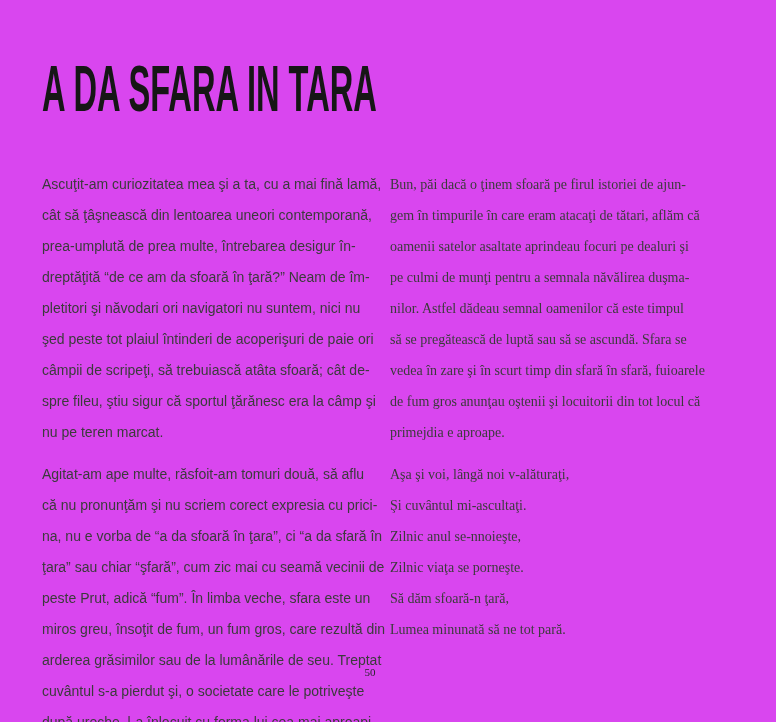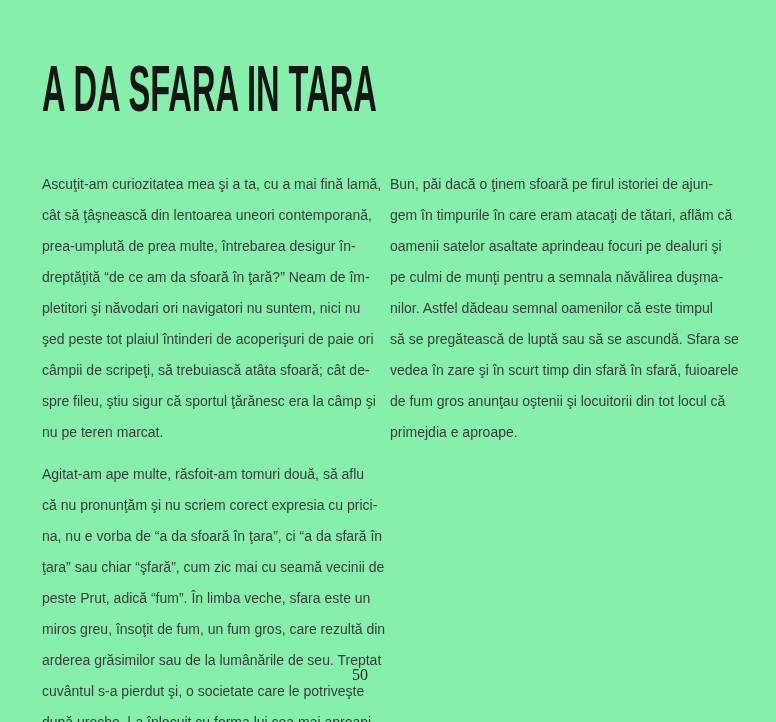--- a/index.html
+++ b/index.html
@@ -4,21 +4,21 @@
 <style>
   html, body {
     margin: 0;
     padding: 0;
     background: #ffffff;
   }
   .page {
     position: relative;
     width: 776px;
     height: 722px;
-    background: #86efac;
+    background: #d946ef;
     overflow: hidden;
     font-family: "Liberation Sans", sans-serif;
   }
   .title {
     position: absolute;
     left: 42px;
     top: 57px;
     margin: 0;
     font-family: "Liberation Sans", sans-serif;
     font-size: 64px;
@@ -31,37 +31,37 @@
     white-space: nowrap;
   }
   .column {
     position: absolute;
     top: 169px;
     color: #3b3b3b;
     font-size: 14px;
     line-height: 31px;
   }
   .column-left  { left: 42px; }
-  .column-right { left: 390px; }
+  .column-right { left: 390px; font-family: Liberation Serif, serif; }
   .para {
     margin: 0 0 11px 0;
     white-space: pre;      
   }
   .poem {
     margin: 0;
     white-space: pre;
   }
   .page-number {
     position: absolute;
     left: 352px;
     top: 666px;
     width: 36px;
-    text-align: left;
+    text-align: center;
     font-family: "Liberation Serif", serif;
-    font-size: 16px;
+    font-size: 11px;
     color: #26262b;
   }
 </style>
 </head>
 <body>
 
 <div class="page">
 
   <h1 class="title">A DA SFARA IN TARA</h1>
 
@@ -91,17 +91,23 @@
   <div class="column column-right">
     <p class="para">Bun, păi dacă o ţinem sfoară pe firul istoriei de ajun-
 gem în timpurile în care eram atacaţi de tătari, aflăm că
 oamenii satelor asaltate aprindeau focuri pe dealuri şi
 pe culmi de munţi pentru a semnala năvălirea duşma-
 nilor. Astfel dădeau semnal oamenilor că este timpul
 să se pregătească de luptă sau să se ascundă. Sfara se
 vedea în zare şi în scurt timp din sfară în sfară, fuioarele
 de fum gros anunţau oştenii şi locuitorii din tot locul că
 primejdia e aproape.</p>
+    <p class="poem">Aşa şi voi, lângă noi v-alăturaţi,
+Şi cuvântul mi-ascultaţi.
+Zilnic anul se-nnoieşte,
+Zilnic viaţa se porneşte.
+Să dăm sfoară-n ţară,
+Lumea minunată să ne tot pară.</p>
   </div>
 
   <div class="page-number">50</div>
 
 </div>
 
 </body></html>

